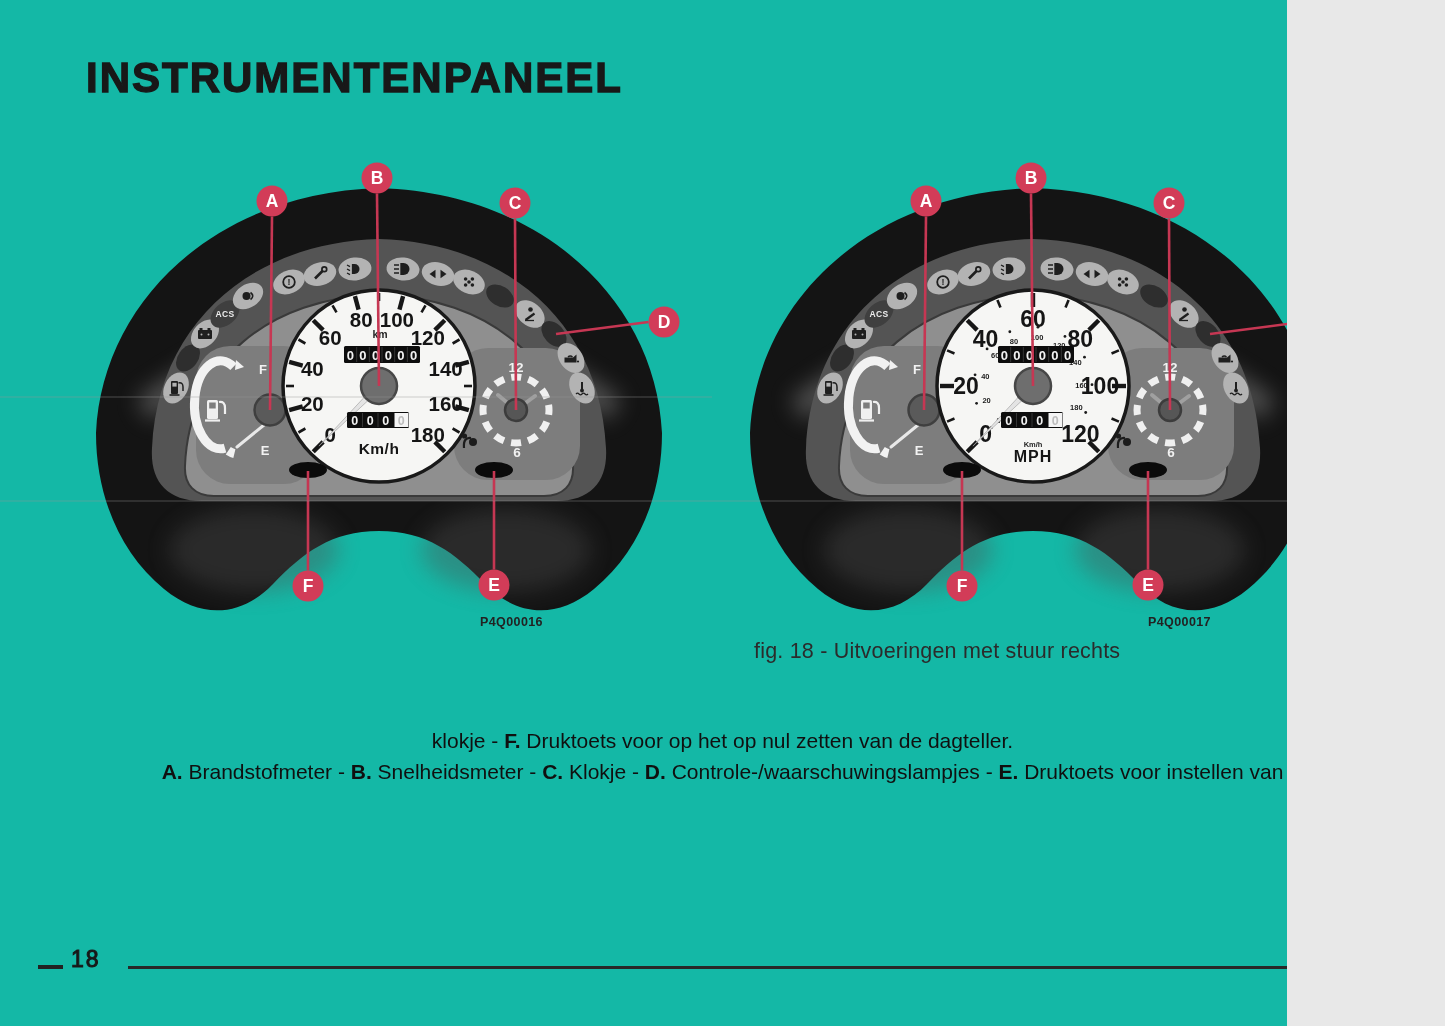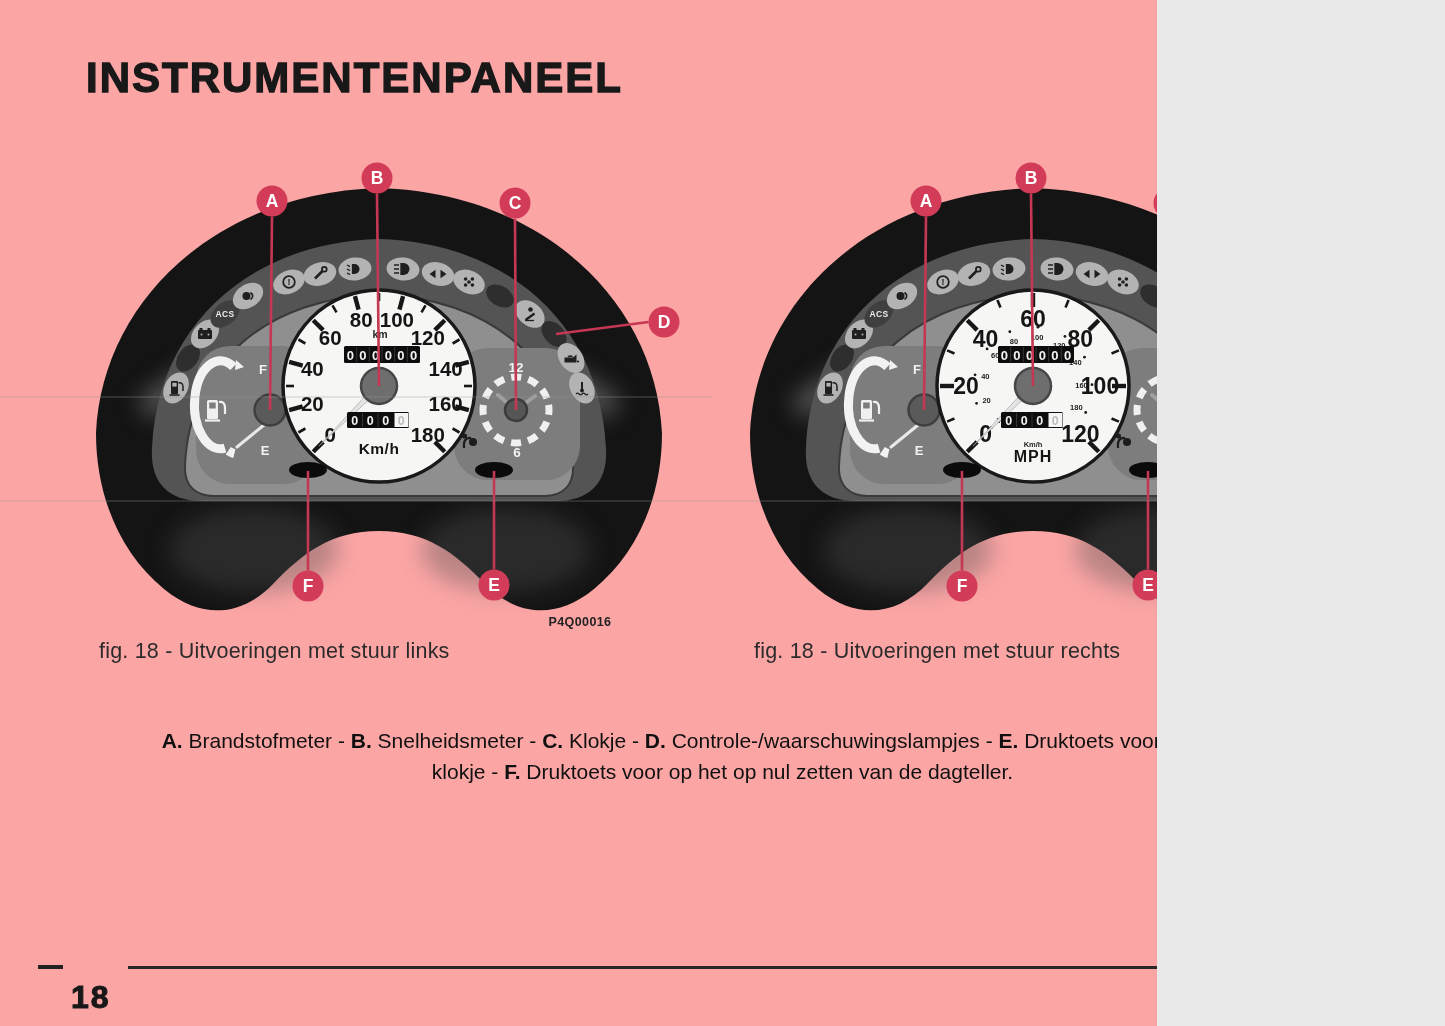--- a/index.html
+++ b/index.html
@@ -1,36 +1,36 @@
 <!DOCTYPE html>
 <html><head>
 <meta charset="utf-8">
 <style>
   html,body{margin:0;padding:0;background:#e8e8e8;}
-  .page{position:relative;width:1145px;height:1026px;background:#fca5a5;overflow:hidden;
-        font-family:"Liberation Sans",sans-serif;color:#111;padding-left:12px;}
+  .page{position:relative;width:1287px;height:1026px;background:#14b8a6;overflow:hidden;
+        font-family:"Liberation Sans",sans-serif;color:#111;}
   .title{position:absolute;left:86px;top:54px;font-size:42px;font-weight:bold;
          letter-spacing:2px;color:#181818;-webkit-text-stroke:1.3px #181818;white-space:nowrap;}
   .figure{position:absolute;width:600px;height:500px;}
   .figure svg{width:100%;height:100%;display:block;}
   #fig18{left:86px;top:148px;}
   #fig19{left:740px;top:148px;}
   .figcode{position:absolute;top:615px;font-size:12.5px;font-weight:bold;color:#222;
-           letter-spacing:.4px;width:200px;text-align:center;}
+           letter-spacing:.4px;width:200px;text-align:left;}
   #code18{left:480px;}
   #code19{left:1148px;}
   .figcaption{position:absolute;top:639px;font-size:21.5px;color:#2b2b2b;letter-spacing:.2px;}
   #cap18{left:99px;}
   #cap19{left:754px;}
   .legend{position:absolute;left:70px;top:725px;width:1305px;text-align:center;
           font-size:21px;line-height:31px;color:#101010;}
   .legend b{font-weight:bold;}
   .pn-dash{position:absolute;left:38px;top:965px;width:25px;height:3.5px;background:#222;}
-  .page-number{position:absolute;left:71px;top:946px;font-size:32px;font-weight:bold;
-               color:#181818;-webkit-text-stroke:1px #181818;letter-spacing:2px;margin-top:33px;}
+  .page-number{position:absolute;left:71px;top:946px;font-size:23px;font-weight:normal;
+               color:#181818;-webkit-text-stroke:1px #181818;letter-spacing:2px;}
   .footer-rule{position:absolute;left:128px;top:966px;width:1250px;height:3px;background:#282828;}
   .scanline{position:absolute;height:2px;background:rgba(150,150,150,.22);pointer-events:none;}
 </style>
 </head>
 <body>
 
 <div class="page">
   <div class="title">INSTRUMENTENPANEEL</div>
 
   <div class="figure" id="fig18">
@@ -485,26 +485,25 @@
             <circle cx="222" cy="438" r="15.5" fill="#d23c58"></circle>
             <text x="222" y="444" fill="#ffffff" font-size="17.5" font-family="&quot;Liberation Sans&quot;,sans-serif" font-weight="bold" text-anchor="middle" letter-spacing="0">F</text>
           </g>
         </g>
       </svg>
   </div>
 
   <div class="figcode" id="code18">P4Q00016</div>
   <div class="figcode" id="code19">P4Q00017</div>
 
-  <div class="figcaption" id="cap18">fig. 18 - Uitvoeringen met stuur links</div>
   <div class="figcaption" id="cap19">fig. 18 - Uitvoeringen met stuur rechts</div>
 
   <div class="legend" id="legend">
+      <div>klokje - <b>F.</b> Druktoets voor op het op nul zetten van de dagteller.</div>
       <div><b>A.</b> Brandstofmeter - <b>B.</b> Snelheidsmeter - <b>C.</b> Klokje - <b>D.</b> Controle-/waarschuwingslampjes - <b>E.</b> Druktoets voor instellen van</div>
-      <div>klokje - <b>F.</b> Druktoets voor op het op nul zetten van de dagteller.</div>
     </div>
 
   <div class="pn-dash"></div>
   <div class="page-number">18</div>
   <div class="footer-rule"></div>
 
   <div class="scanline" style="left:0;top:396px;width:712px;"></div>
   <div class="scanline" style="left:0;top:500px;width:1445px;"></div>
 </div>
 

